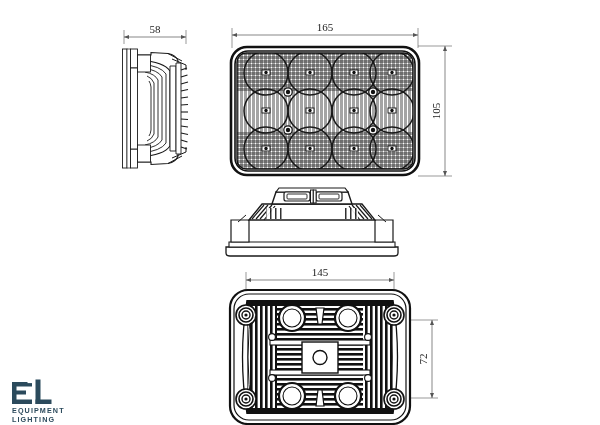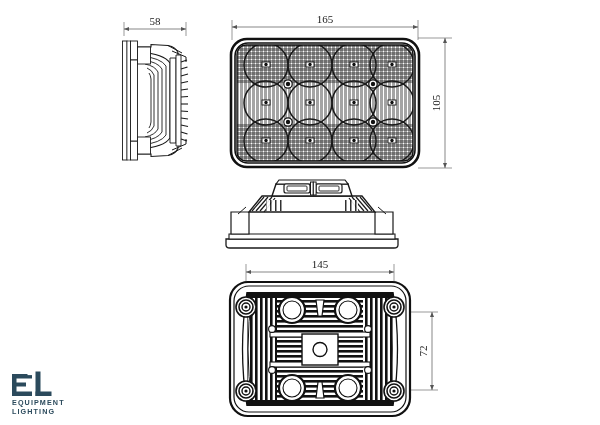--- a/index.html
+++ b/index.html
@@ -5,21 +5,21 @@
 <style>
   html,body{margin:0;padding:0;}
   body{
     width:600px;height:425px;
     background:#ffffff;
     font-family:"Liberation Serif", serif;
     overflow:hidden;
     position:relative;
   }
   #drawing-canvas{
-    position:absolute;left:0;top:0;width:600px;height:371px;
+    position:absolute;left:0;top:8px;width:600px;height:371px;
   }
   svg{display:block;}
   .dimtext{
     font-family:"Liberation Serif", serif;
     font-size:11px;
     fill:#222222;
     text-anchor:middle;
     dominant-baseline:alphabetic;
   }
   .logo-word{

